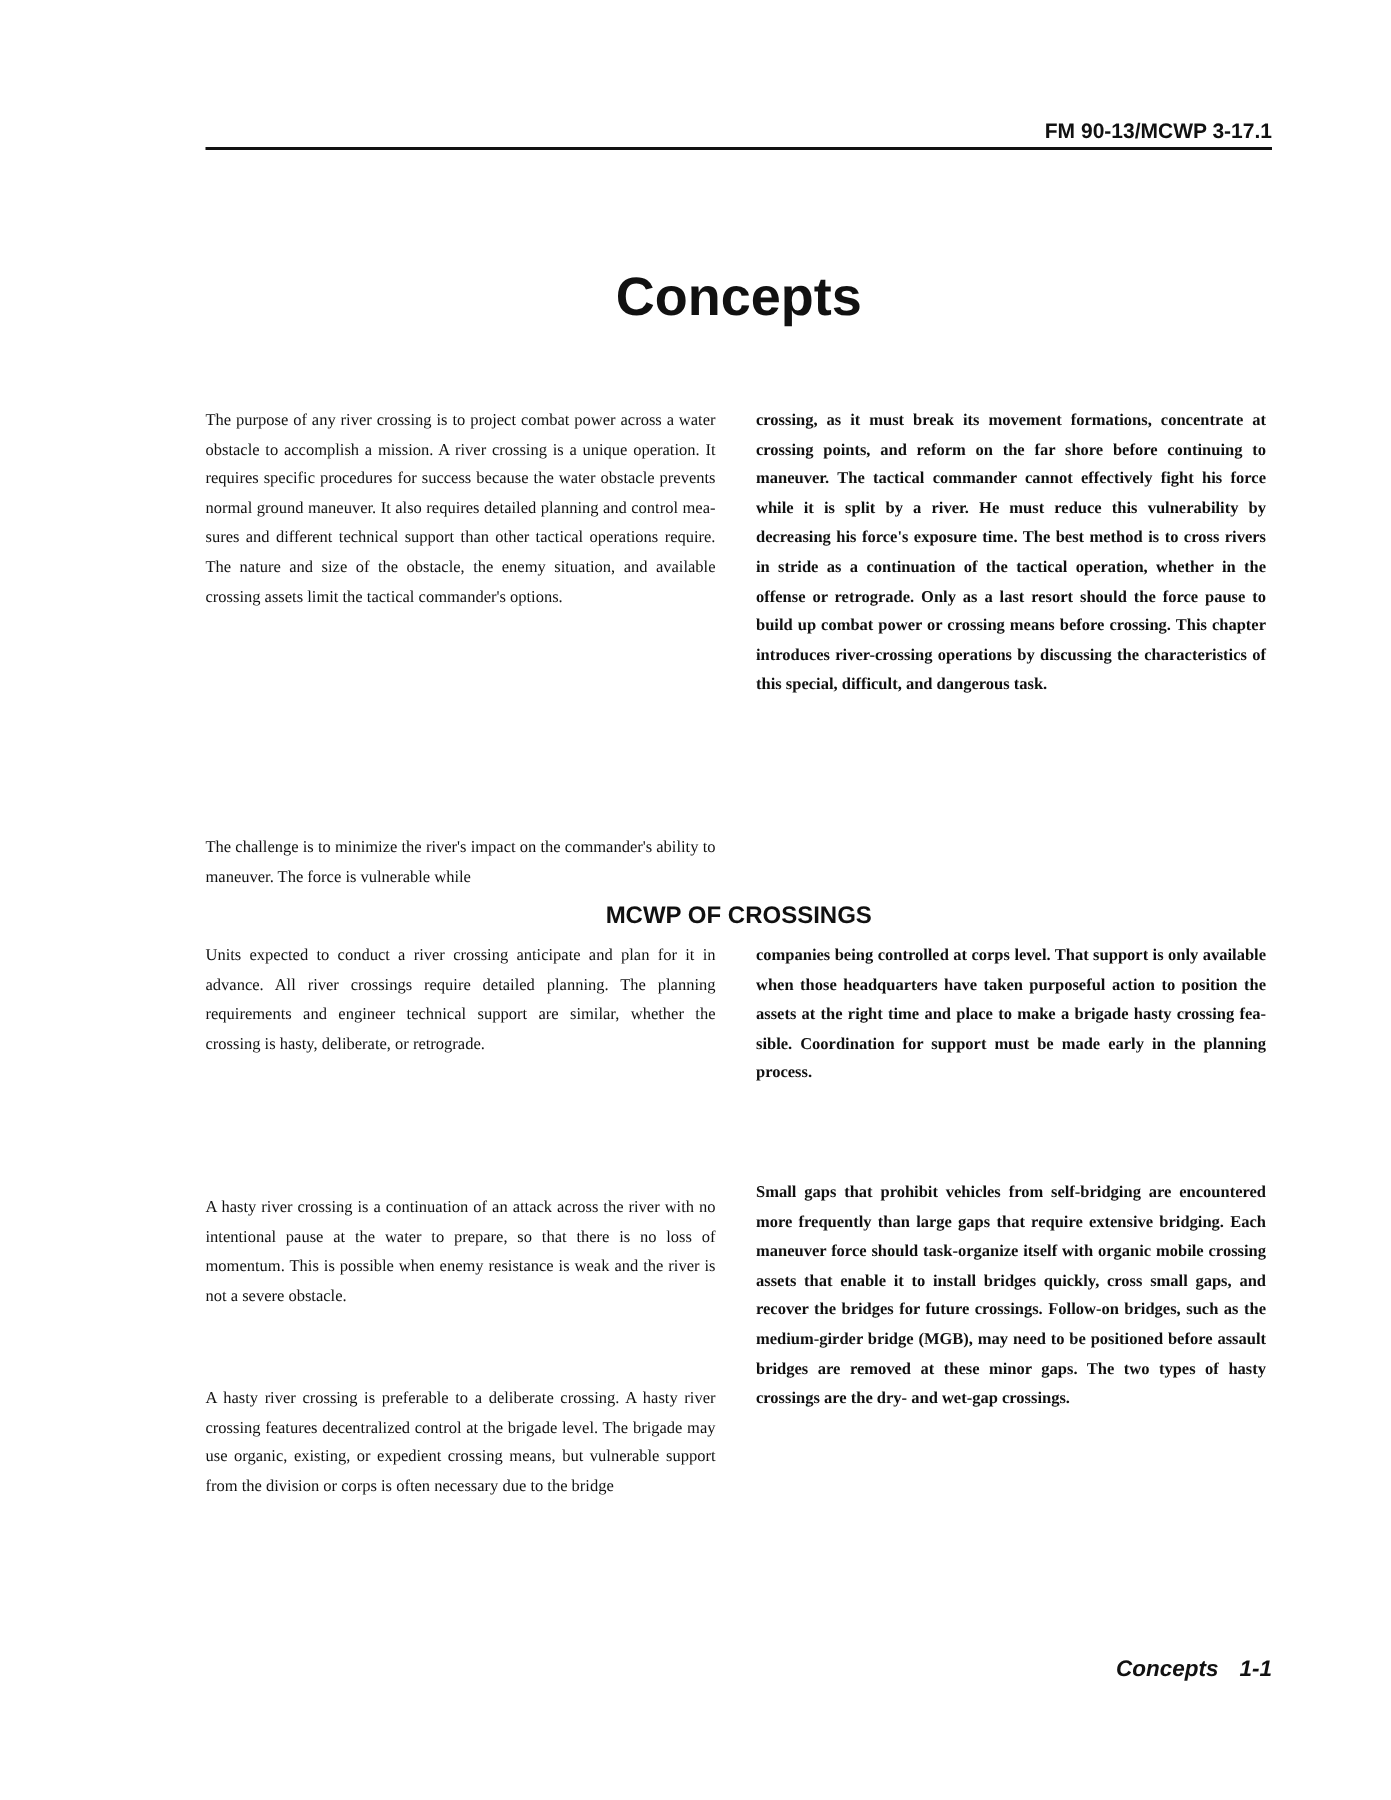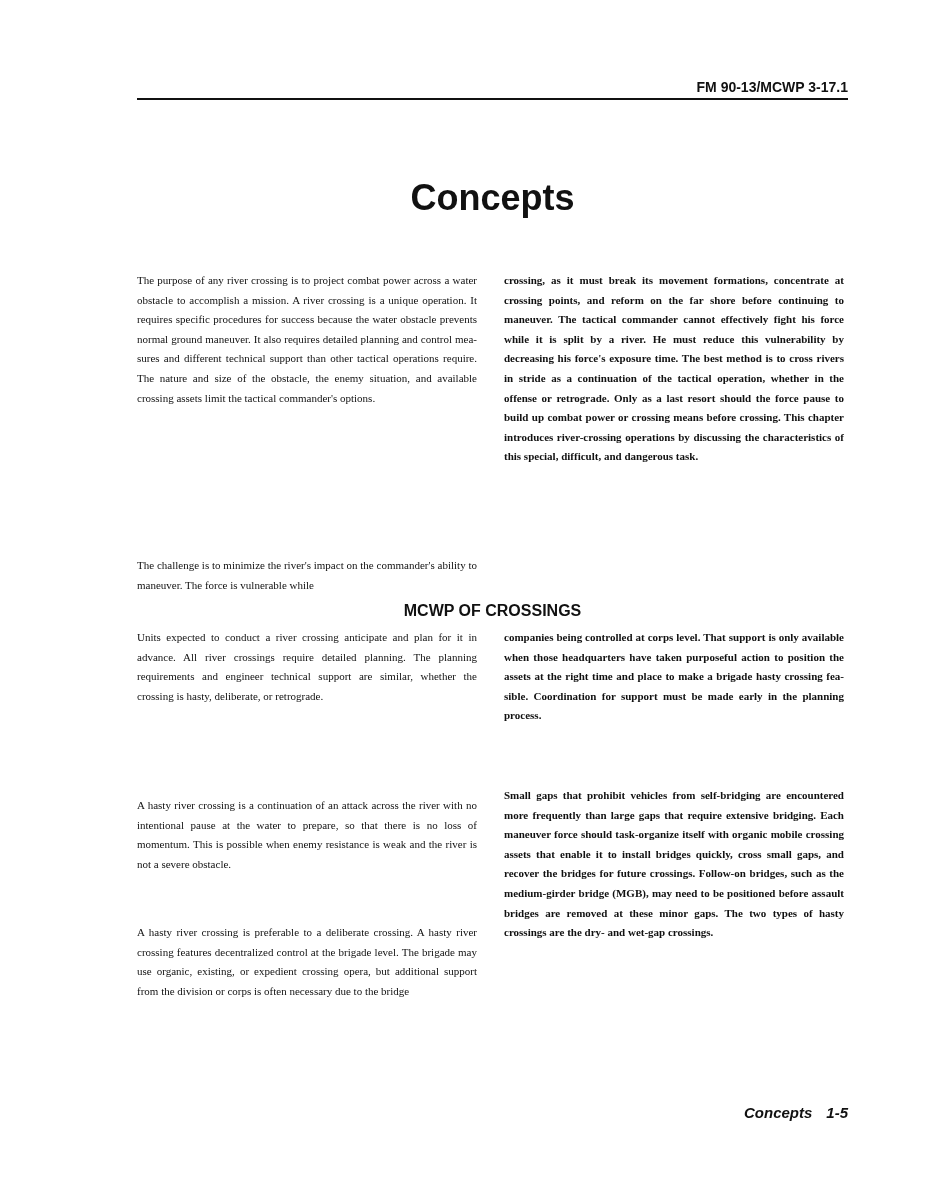--- a/index.html
+++ b/index.html
@@ -56,20 +56,20 @@
   <p class="para col-left" style="top:524px;margin-top:32px;">The challenge is to minimize the river's impact on the commander's ability to maneuver. The force is vulnerable while</p>
   <p class="para col-right" style="top:271px;">crossing, as it must break its movement formations, concentrate at crossing points, and reform on the far shore before continu­ing to maneuver. The tactical commander cannot effectively fight his force while it is split by a river. He must reduce this vul­nerability by decreasing his force's expo­sure time. The best method is to cross rivers in stride as a continuation of the tac­tical operation, whether in the offense or retrograde. Only as a last resort should the force pause to build up combat power or crossing means before crossing. This chapter introduces river-crossing opera­tions by discussing the characteristics of this special, difficult, and dangerous task.</p>
 
   <div class="section-head" style="top:602px;">MCWP OF CROSSINGS</div>
 
   <p class="para col-left" style="top:628px;">Units expected to conduct a river crossing anticipate and plan for it in advance. All river crossings require detailed planning. The planning requirements and engineer technical support are similar, whether the crossing is hasty, deliberate, or retrograde.</p>
   <p class="para col-right" style="top:628px;">companies being controlled at corps level. That support is only available when those headquarters have taken purposeful action to position the assets at the right time and place to make a brigade hasty crossing fea­sible. Coordination for support must be made early in the planning process.</p>
 
 
   <p class="para col-left" style="top:796px;">A hasty river crossing is a continuation of an attack across the river with no inten­tional pause at the water to prepare, so that there is no loss of momentum. This is possi­ble when enemy resistance is weak and the river is not a severe obstacle.</p>
-  <p class="para col-left" style="top:923px;">A hasty river crossing is preferable to a deliberate crossing. A hasty river crossing features decentralized control at the bri­gade level. The brigade may use organic, existing, or expedient crossing opera, but additional support from the division or corps is often necessary due to the bridge</p>
+  <p class="para col-left" style="top:923px;">A hasty river crossing is preferable to a deliberate crossing. A hasty river crossing features decentralized control at the bri­gade level. The brigade may use organic, existing, or expedient crossing means, but vulnerable support from the division or corps is often necessary due to the bridge</p>
   <p class="para col-right" style="top:786px;">Small gaps that prohibit vehicles from self-bridging are encountered more frequently than large gaps that require extensive bridging. Each maneuver force should task-organize itself with organic mobile crossing assets that enable it to install bridges quickly, cross small gaps, and recover the bridges for future crossings. Follow-on bridges, such as the medium-girder bridge (MGB), may need to be posi­tioned before assault bridges are removed at these minor gaps. The two types of hasty crossings are the dry- and wet-gap crossings.</p>
 
   <div class="foot">
-    <span>Concepts</span><span>1-5</span>
+    <span>Concepts</span><span>1-1</span>
   </div>
 
 </div>
 
 </body></html>

